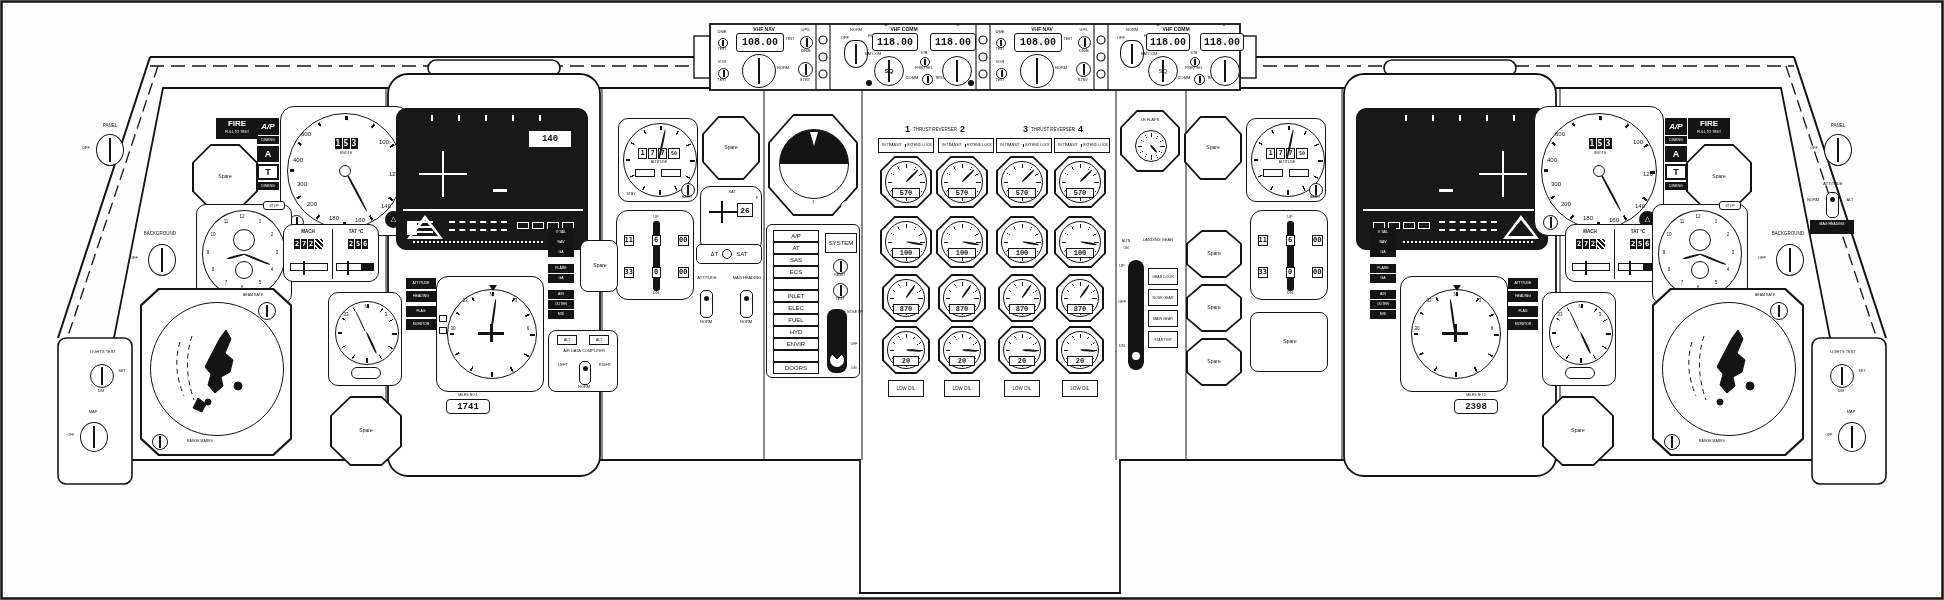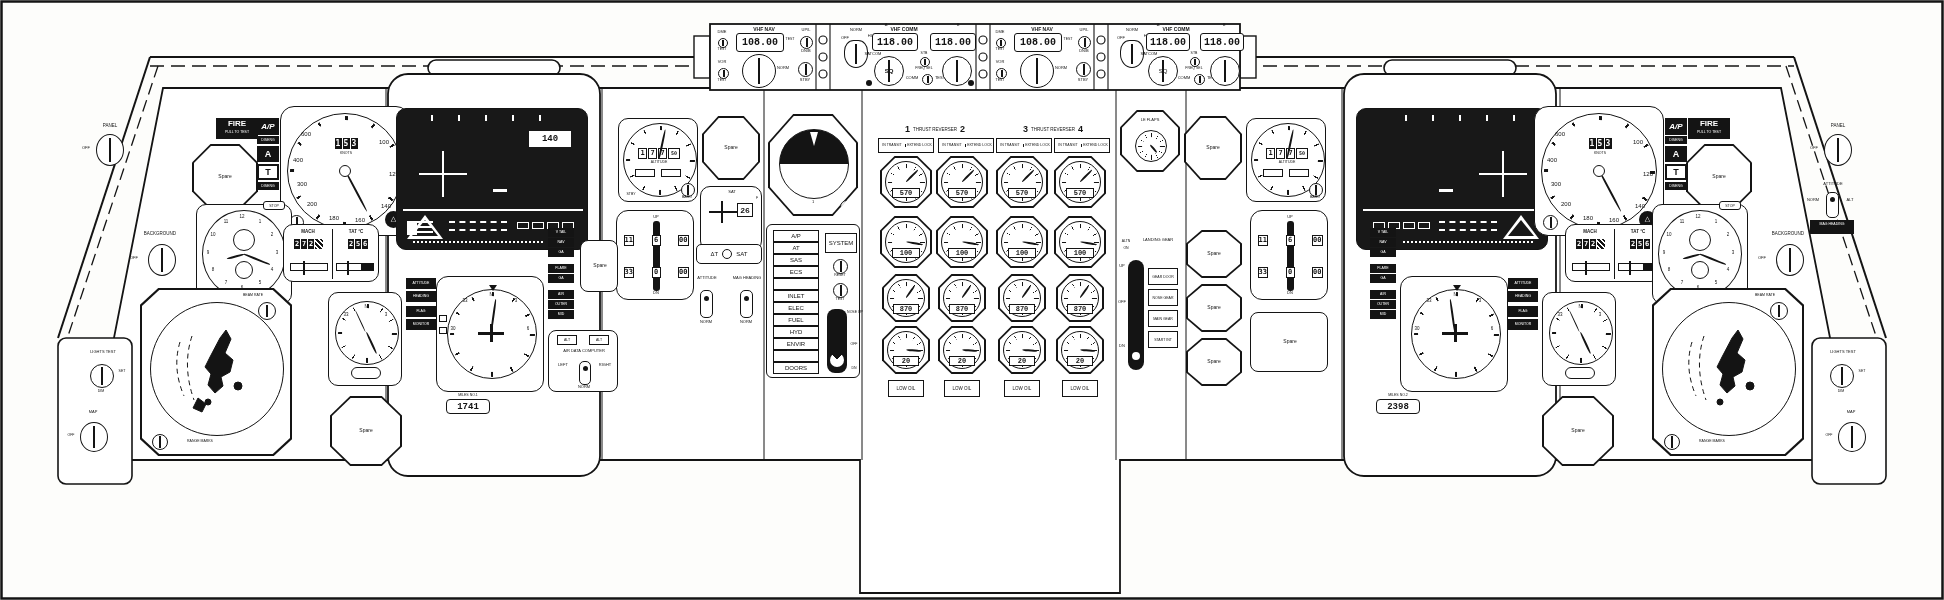--- a/index.html
+++ b/index.html
@@ -699,21 +699,21 @@
  <span class="t f45" style="left:86px;top:50px;width:10px">6</span>
  <span class="t f45" style="left:22px;top:22px;width:12px">33</span>
  <span class="t f45" style="left:10px;top:50px;width:12px">30</span>
  <div class="c" style="left:52px;top:8px;width:0;height:0;border-left:4px solid transparent;border-right:4px solid transparent;border-top:6px solid #141414"></div>
  <div class="c" style="left:10px;top:12px;width:88px;height:88px">
   <div class="needle" style="height:34px;width:2px;transform:rotate(352deg)"></div>
   <div class="c" style="left:50%;top:50%;width:26px;height:3px;margin:-1.5px -13px;background:#141414"></div>
   <div class="c" style="left:50%;top:50%;width:3px;height:18px;margin:-9px -1.5px;background:#141414"></div>
  </div>
 </div>
-<div class="c" style="left:1372px;top:394px;width:52px;height:22px">
+<div class="c" style="left:1450px;top:394px;width:52px;height:22px">
  <span class="t f35" style="left:0;top:0;width:52px">MILES NO.2</span>
  <div class="c win row mono" style="left:4px;top:5px;width:44px;height:15px;display:flex;font-size:9px;border-radius:4px">2398</div>
 </div>
 <div class="c" style="left:1508px;top:278px;width:30px;height:54px">
  <div class="c badge row f35" style="left:0;top:0;width:30px;height:11px;display:flex">ATTITUDE</div>
  <div class="c badge row f35" style="left:0;top:13px;width:30px;height:11px;display:flex">HEADING</div>
  <div class="c badge row f35" style="left:0;top:28px;width:30px;height:11px;display:flex">FLAG</div>
  <div class="c badge row f35" style="left:0;top:41px;width:30px;height:11px;display:flex">MONITOR</div>
 </div>
 

